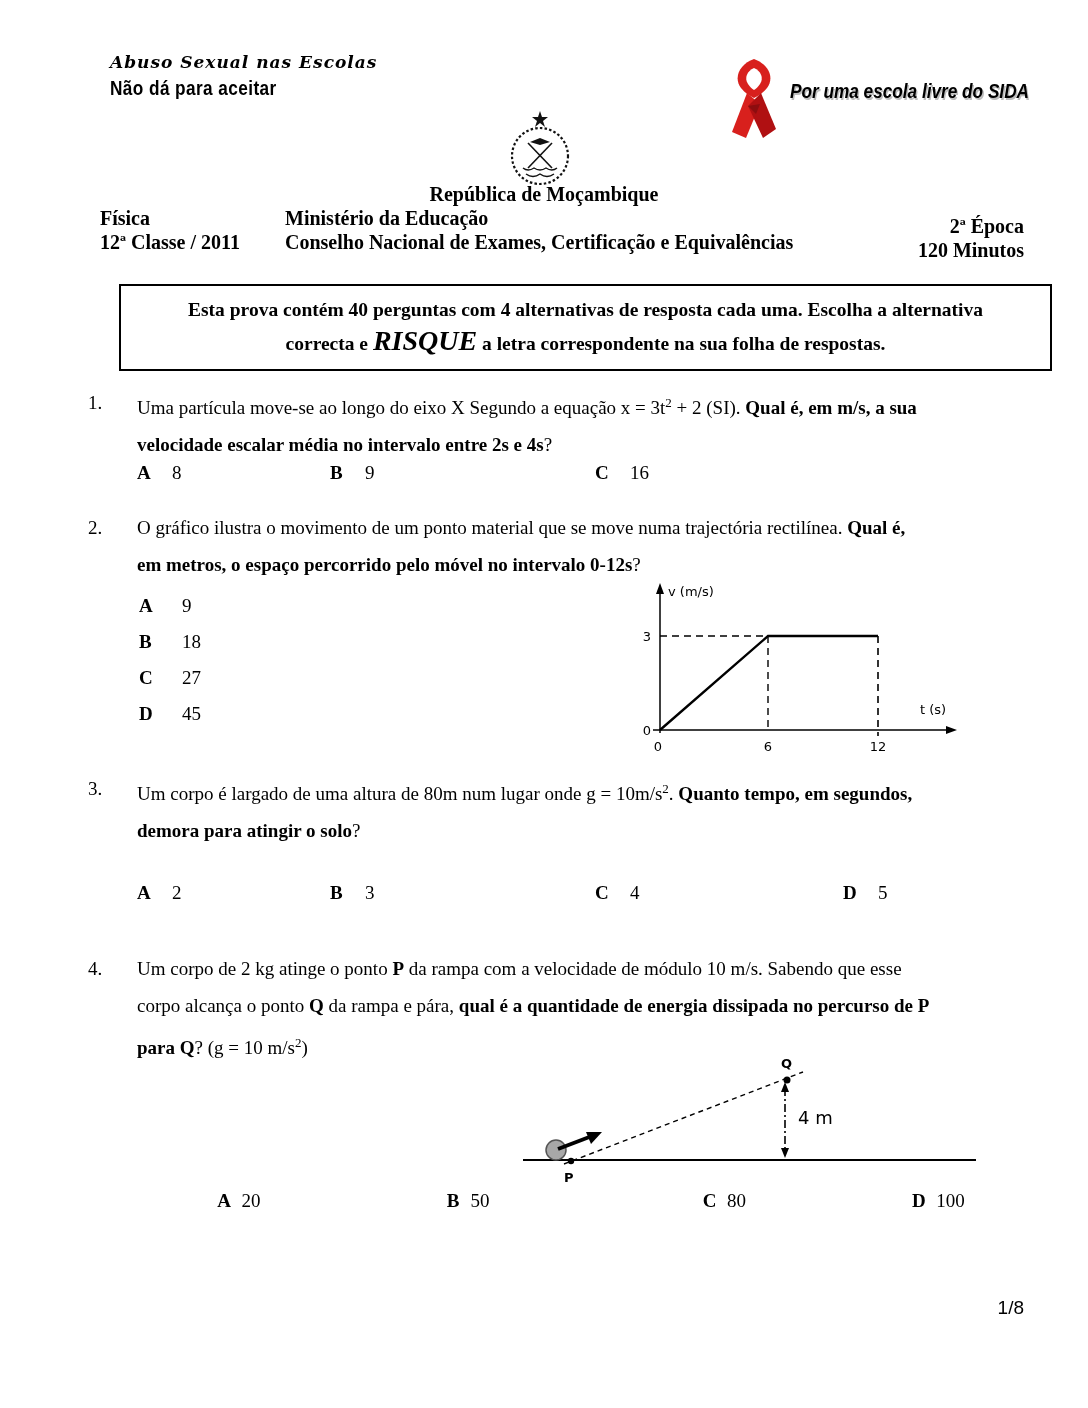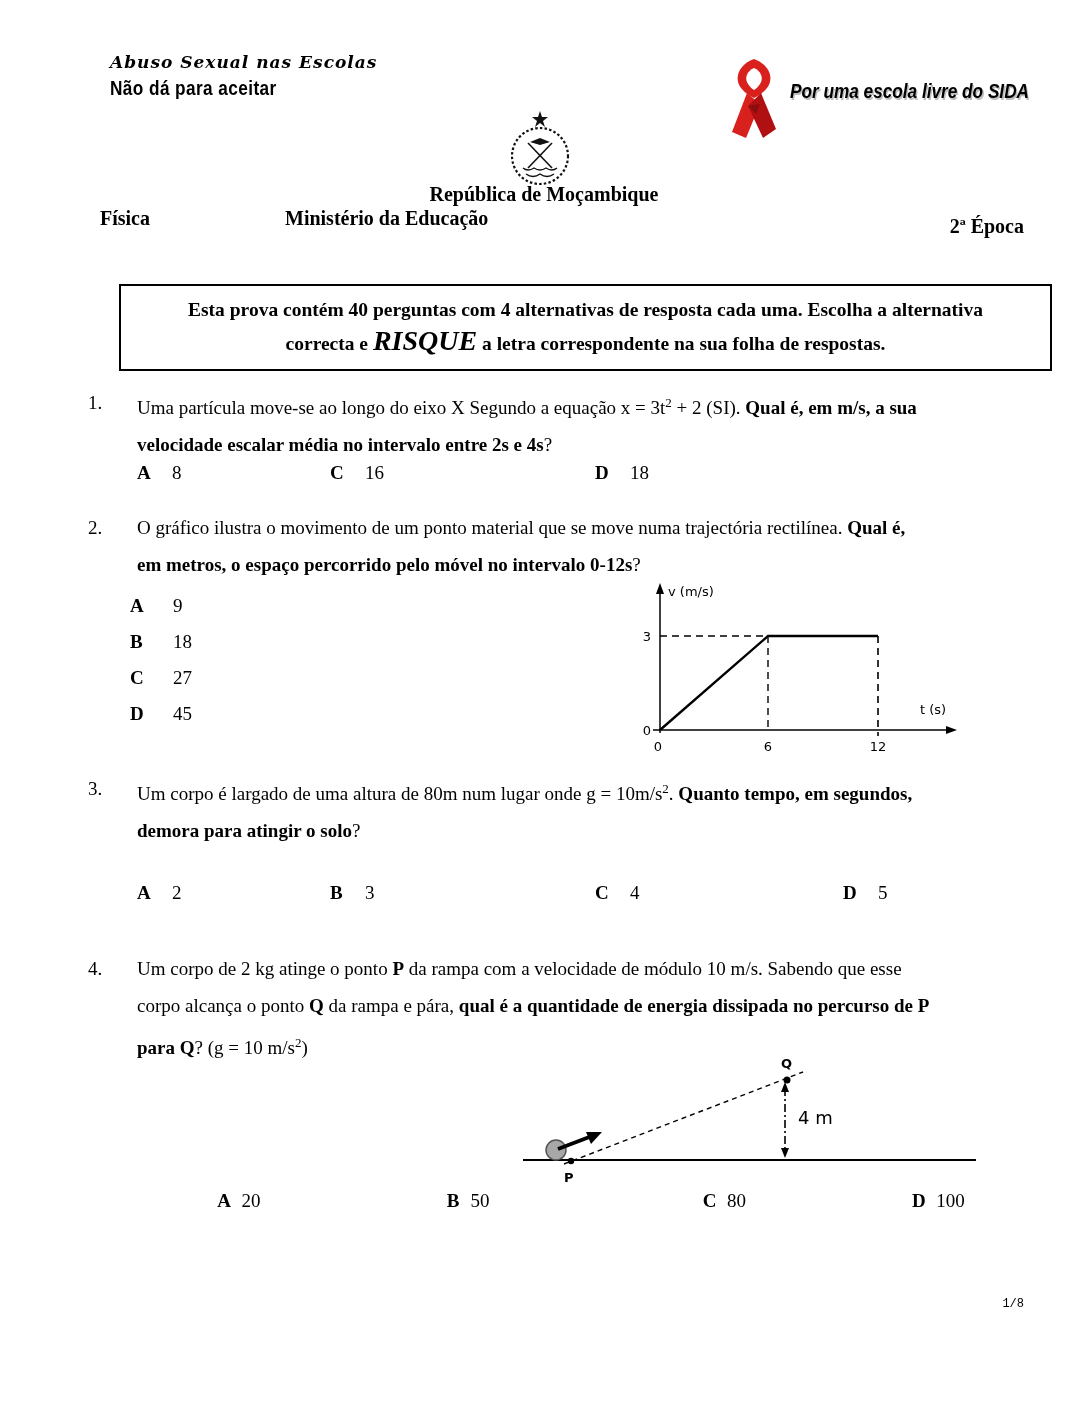--- a/index.html
+++ b/index.html
@@ -38,31 +38,31 @@
   .q{position:absolute;left:88px;width:960px;font-size:19px;}
   .qnum{position:absolute;left:0;top:0;line-height:37px;}
   .qbody{margin-left:49px;}
   .qline{line-height:37px;white-space:nowrap;}
   .b{font-weight:bold;}
   sup{font-size:13px;}
 
   .optrow{position:absolute;left:137px;width:900px;display:grid;
           grid-template-columns:193px 265px 248px 180px;font-size:19px;line-height:37px;}
   .opt-letter{font-weight:bold;display:inline-block;min-width:35px;}
-  .optcol{position:absolute;left:130px;font-size:19px;}
+  .optcol{position:absolute;left:139px;font-size:19px;}
   .optcol .row{line-height:36px;}
   .optcol .opt-letter{min-width:43px;}
 
   .q2graph{position:absolute;left:620px;top:578px;}
   .q4diagram{position:absolute;left:498px;top:1058px;}
   .gtext{font-family:"DejaVu Sans",sans-serif;font-size:13px;}
   .dtext{font-family:"DejaVu Sans",sans-serif;}
 
-  .footer{position:absolute;right:64px;top:1297px;font-family:Liberation Mono, monospace;
-          font-size:12px;text-align:right;}
+  .footer{position:absolute;right:64px;top:1297px;font-family:Liberation Sans, sans-serif;
+          font-size:19px;text-align:right;}
 </style>
 </head>
 <body>
 
 <div class="page">
 
   <div class="campaign">
     <div class="campaign-script">Abuso Sexual nas Escolas</div>
     <div class="campaign-bold">Não dá para aceitar</div>
   </div>
@@ -91,39 +91,44 @@
   </div>
 
   <div class="hdr-republic">República de Moçambique</div>
 
   <div class="hdr-row" style="top:207px;">
     <span>Física</span>
     <span class="c">Ministério da Educação</span>
     <span class="r">2ª Época</span>
   </div>
 
+  <div class="hdr-row" style="top:231px;">
+    <span>12ª Classe / 2011</span>
+    <span class="c">Conselho Nacional de Exames, Certificação e Equivalências</span>
+    <span class="r">120 Minutos</span>
+  </div>
 
   <div class="instr-box">
     <div class="instr-line">Esta prova contém 40 perguntas com 4 alternativas de resposta cada uma. Escolha a alternativa</div>
     <div class="instr-line">
       <span>correcta e </span><span class="risque">RISQUE</span><span> a letra correspondente na sua folha de respostas.</span>
     </div>
   </div>
 
   <div class="q" style="top:384px;">
     <span class="qnum">1.</span>
     <div class="qbody">
       <div class="qline"><span>Uma partícula move-se ao longo do eixo X Segundo a equação x = 3t</span><sup>2</sup><span> + 2 (SI). </span><span class="b">Qual é, em m/s, a sua</span></div>
       <div class="qline"><span class="b">velocidade escalar média no intervalo entre 2s e 4s</span><span>?</span></div>
     </div>
   </div>
   <div class="optrow" style="top:454px;">
     <div><span class="opt-letter">A</span><span>8</span></div>
+    <div><span class="opt-letter">B</span><span>9</span></div>
     <div><span class="opt-letter">C</span><span>16</span></div>
-    <div><span class="opt-letter">D</span><span>18</span></div>
   </div>
 
   <div class="q" style="top:509px;">
     <span class="qnum">2.</span>
     <div class="qbody">
       <div class="qline"><span>O gráfico ilustra o movimento de um ponto material que se move numa trajectória rectilínea. </span><span class="b">Qual é,</span></div>
       <div class="qline"><span class="b">em metros, o espaço percorrido pelo móvel no intervalo 0-12s</span><span>?</span></div>
     </div>
   </div>
   <div class="optcol" style="top:588px;">

